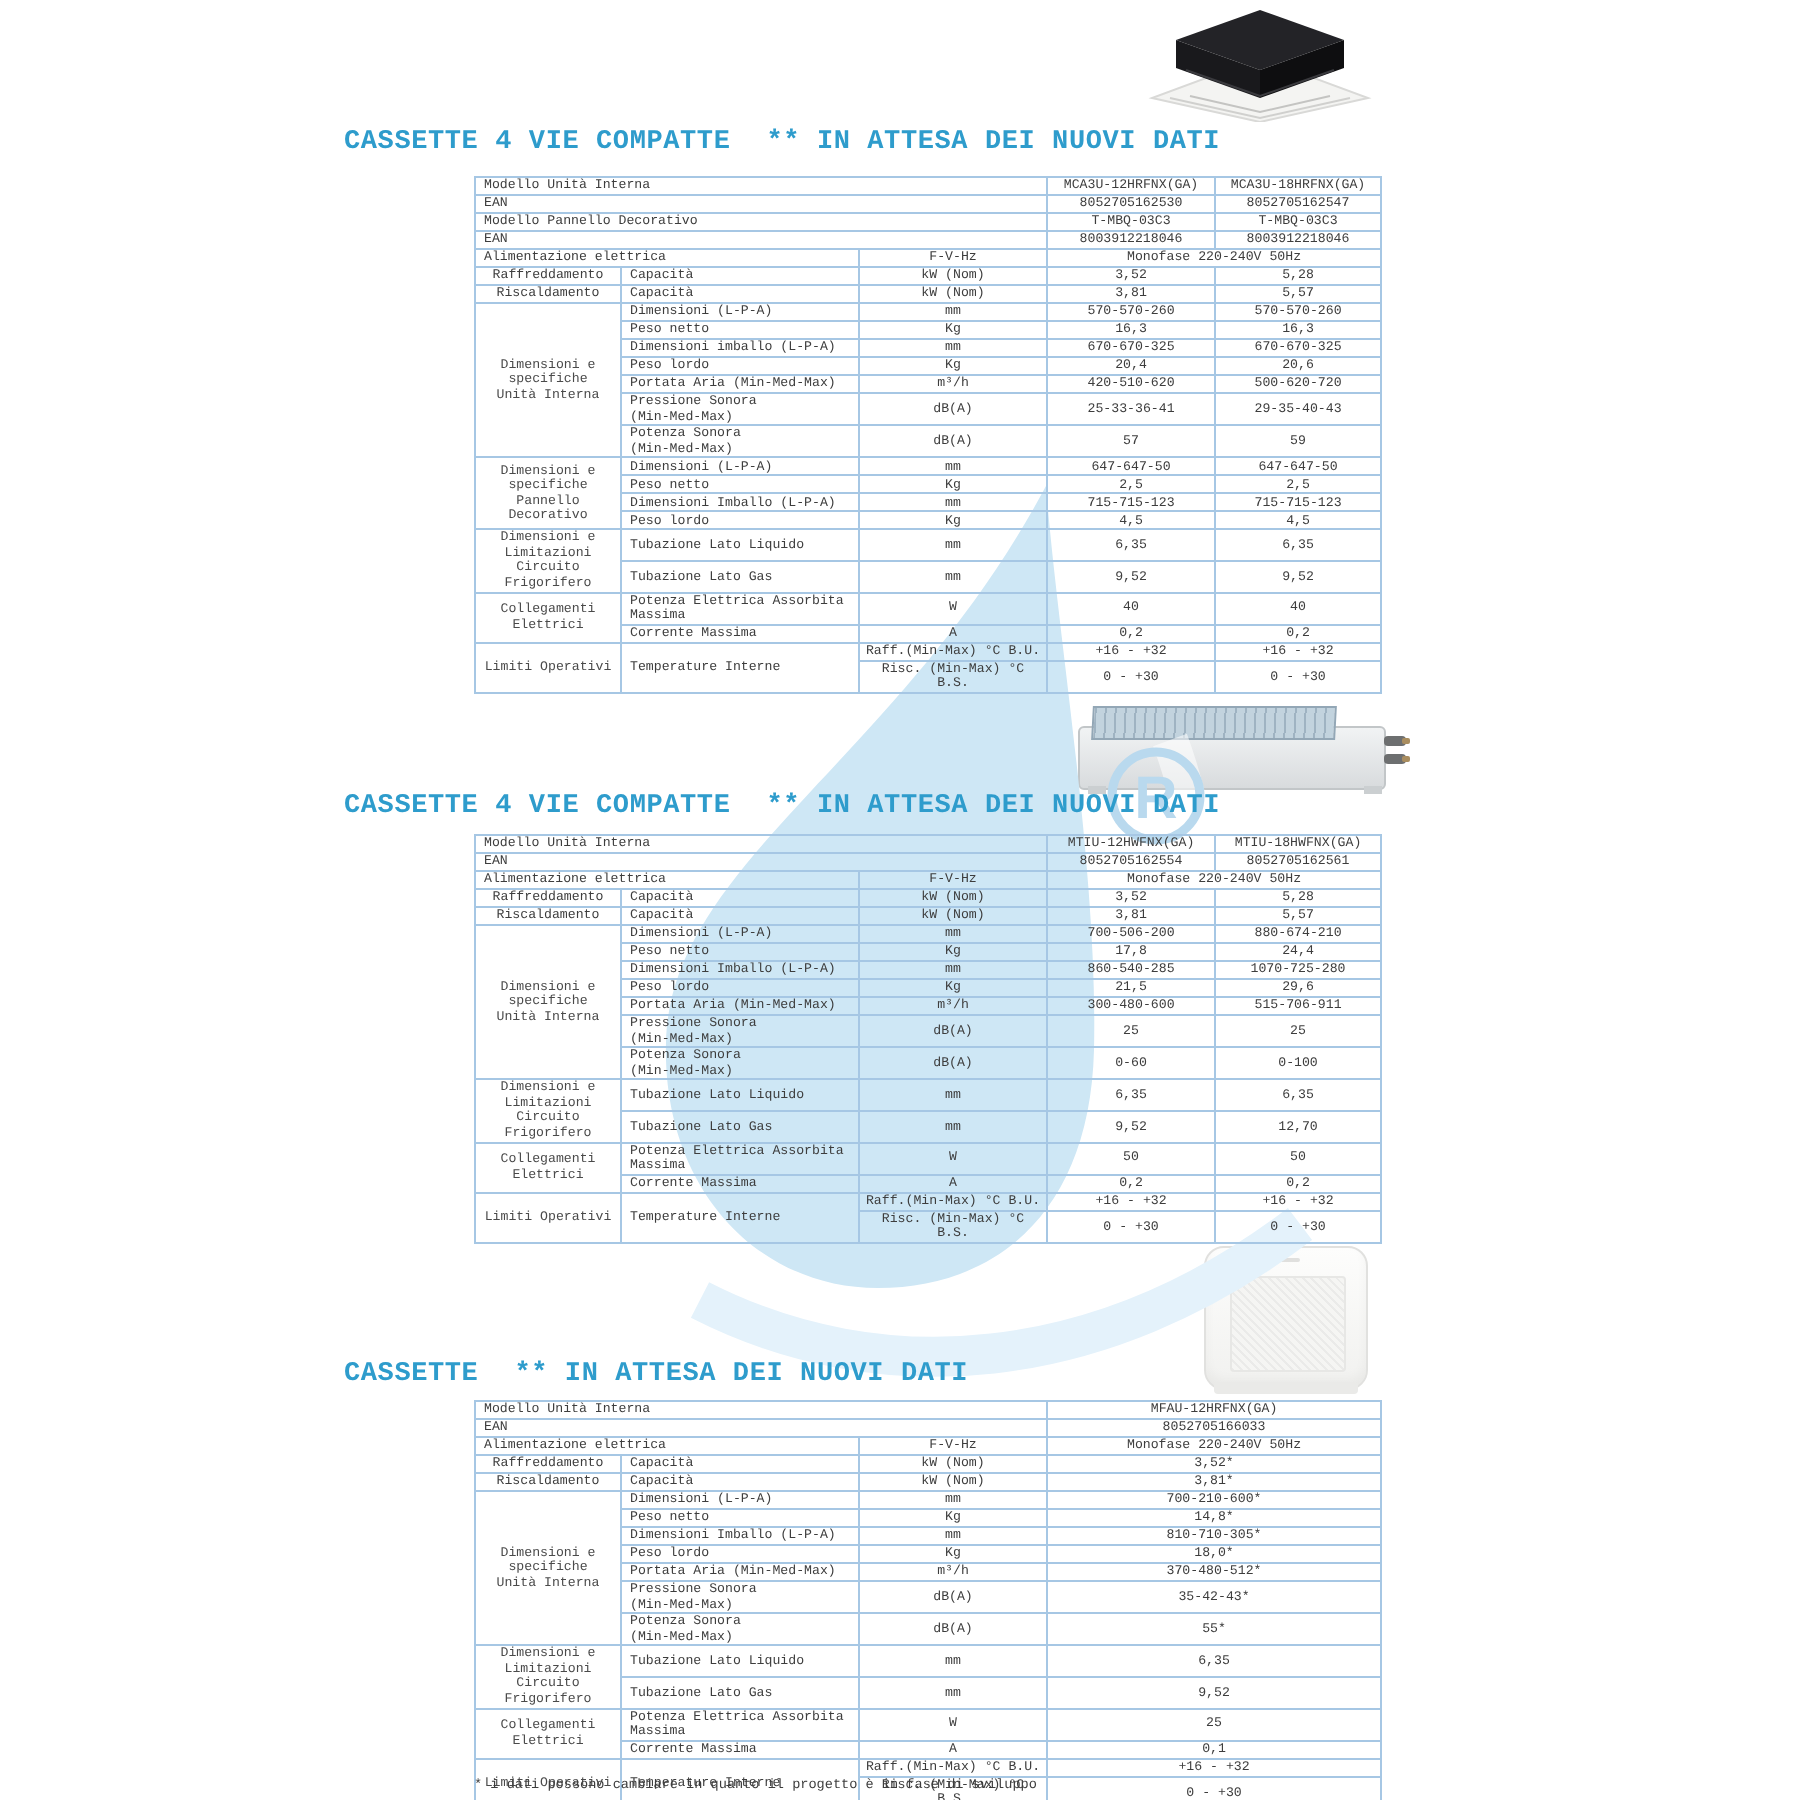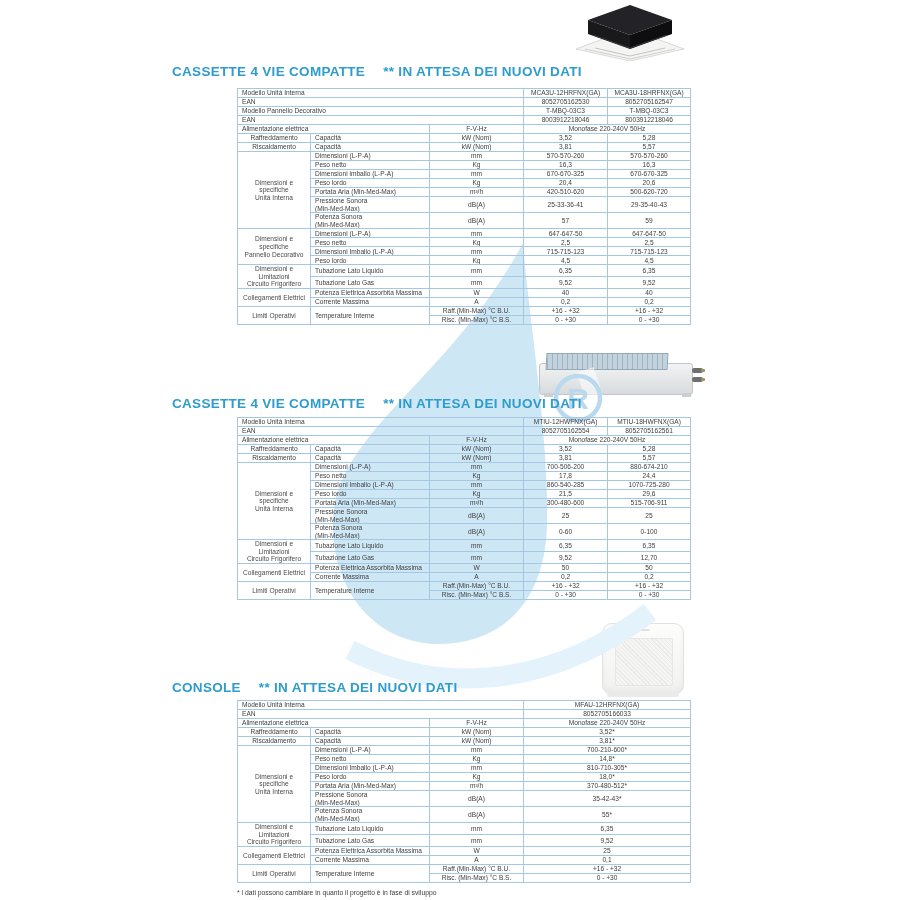--- a/index.html
+++ b/index.html
@@ -2,21 +2,21 @@
 <html><head>
 <meta charset="utf-8">
 <style>
   html,body{margin:0;padding:0;}
   .page{position:relative;width:900px;height:900px;background:#ffffff;overflow:hidden;
         font-family:"Liberation Sans",sans-serif;}
 
   
   .product{position:absolute;z-index:1;}
   .watermark{position:absolute;z-index:2;}
-  .sec-heading,.spec-table,.footnote{position:absolute;z-index:3;}
+  .sec-heading,.spec-table,.footnote{position:absolute;z-index:3;font-family:Liberation Mono, monospace;}
 
   
   .sec-heading{display:flex;gap:18px;align-items:baseline;margin:0;
     font-size:13.5px;font-weight:bold;letter-spacing:.3px;color:#2e9ccc;white-space:nowrap;}
   .sec-heading .note{font-weight:bold;}
 
   
   .spec-table{border-collapse:collapse;table-layout:fixed;width:453px;background:transparent;}
   .spec-table td{border:1px solid #a6c7e4;font-size:6.6px;line-height:1.15;color:#3d3d3d;
     text-align:center;vertical-align:middle;padding:0 2px;height:8px;white-space:pre-line;
@@ -382,21 +382,21 @@
         </tr>
         <tr>
           <td>Risc. (Min-Max) °C B.S.</td>
           <td>0 - +30</td>
           <td>0 - +30</td>
         </tr>
       </tbody>
   </table>
 
   <h2 class="sec-heading" style="left:172px;top:680px;">
-    <span>CONSOLE</span>
+    <span>CASSETTE</span>
     <span class="note">** IN ATTESA DEI NUOVI DATI</span>
   </h2>
   <table class="spec-table" style="left:237px;top:700px;">
     <colgroup>
         <col style="width:73px">
         <col style="width:119px">
         <col style="width:94px">
         <col style="width:84px">
         <col style="width:83px">
       </colgroup>

